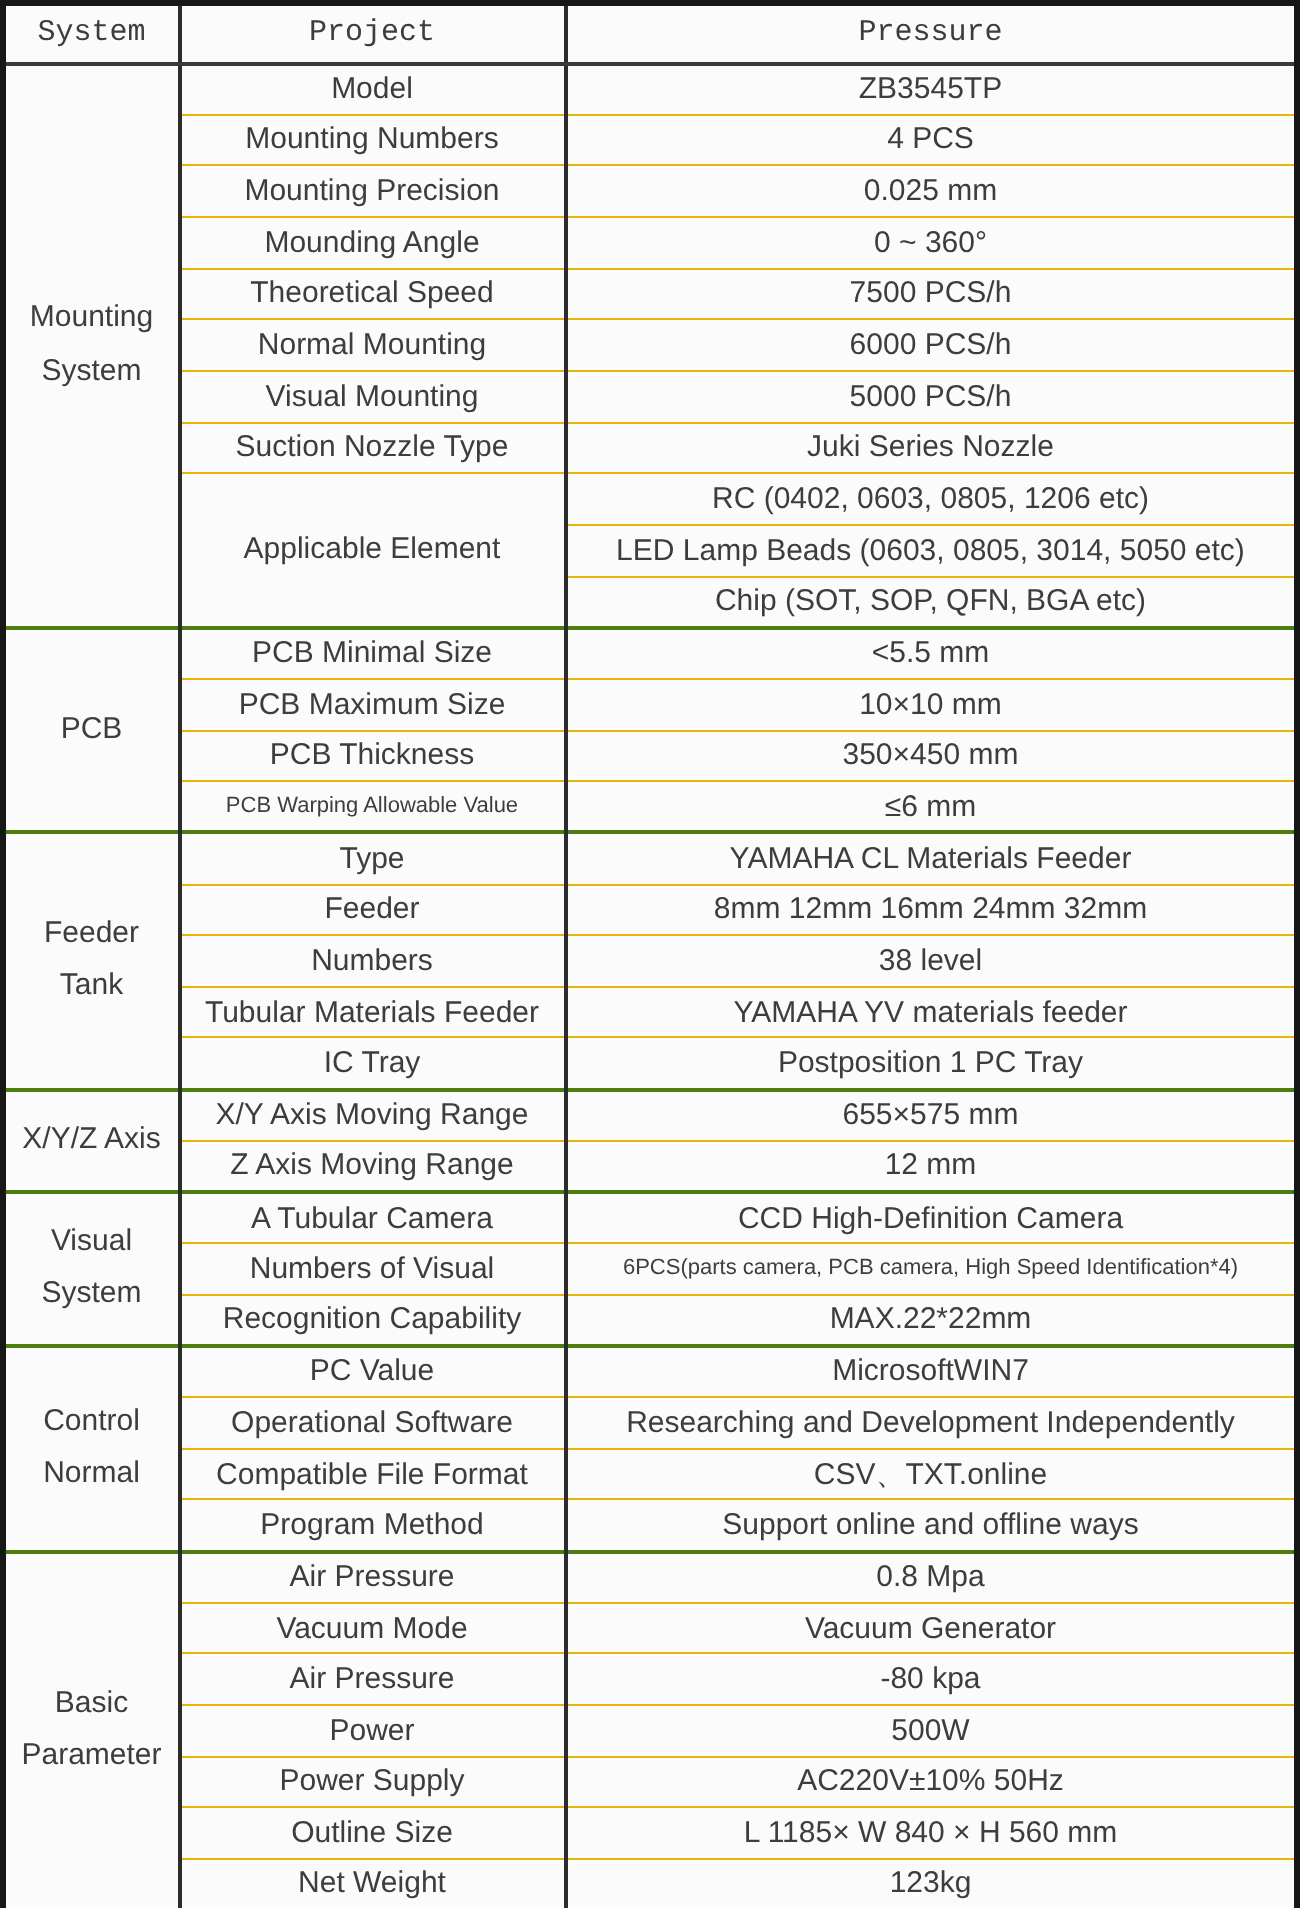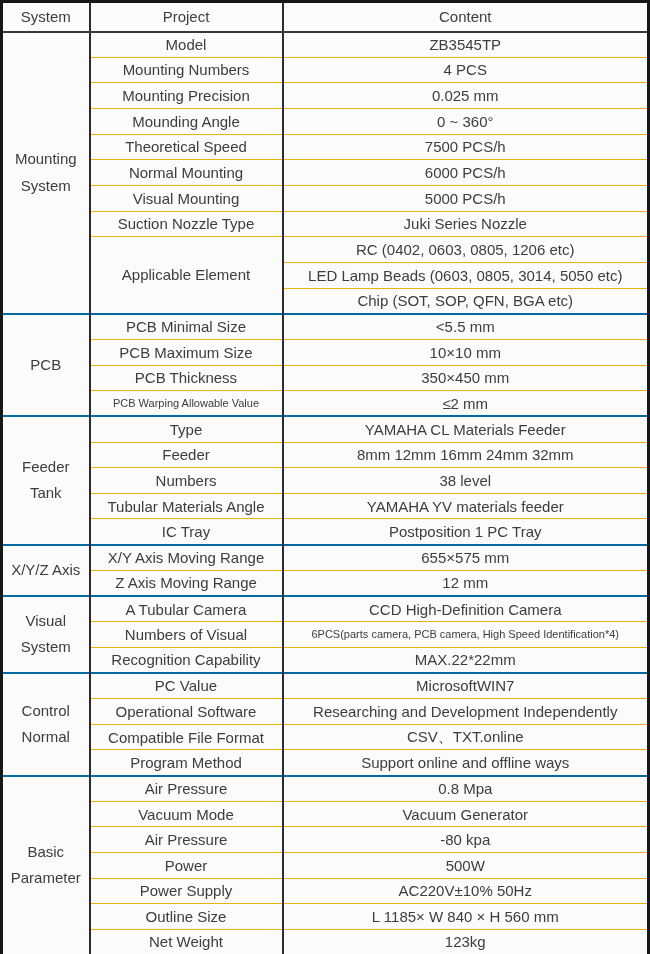--- a/index.html
+++ b/index.html
@@ -30,28 +30,29 @@
     text-align: center;
     vertical-align: middle;
     font-weight: 400;
     font-size: 15px;
     overflow: hidden;
   }
   thead tr { height: 30px; }
   tbody tr { height: 25.67px; }
   th {
     border-bottom: 2px solid #3a3a3a;
+    font-family: Liberation Mono, monospace;
   }
   th + th,
   td.proj-cell,
   td.content-cell {
     border-left: 2px solid #2c2c2c;
   }
   tr.section-start > td {
-    border-top: 2px solid #0369a1;
+    border-top: 2px solid #4d7c0f;
   }
   tr.row-inner > td {
     border-top: 1px solid #eab308;
   }
   td.sys-cell {
     white-space: normal;
     line-height: 1.75;
   }
   td.proj-cell,
   td.content-cell {
@@ -64,21 +65,21 @@
 <table class="spec">
   <colgroup>
     <col class="c-sys">
     <col class="c-proj">
     <col class="c-content">
   </colgroup>
   <thead>
     <tr>
       <th>System</th>
       <th>Project</th>
-      <th>Content</th>
+      <th>Pressure</th>
     </tr>
   </thead>
   <tbody>
       <tr class="section-start">
         <td class="sys-cell" rowspan="11">Mounting System</td>
         <td class="proj-cell">Model</td>
         <td class="content-cell">ZB3545TP</td>
       </tr>
       <tr class="row-inner">
         <td class="proj-cell">Mounting Numbers</td>
@@ -126,37 +127,37 @@
       <tr class="row-inner">
         <td class="proj-cell">PCB Maximum Size</td>
         <td class="content-cell">10×10 mm</td>
       </tr>
       <tr class="row-inner">
         <td class="proj-cell">PCB Thickness</td>
         <td class="content-cell">350×450 mm</td>
       </tr>
       <tr class="row-inner">
         <td class="proj-cell" style="font-size: 11px;">PCB Warping Allowable Value</td>
-        <td class="content-cell">≤2 mm</td>
+        <td class="content-cell">≤6 mm</td>
       </tr>
       <tr class="section-start">
         <td class="sys-cell" rowspan="5">Feeder Tank</td>
         <td class="proj-cell">Type</td>
         <td class="content-cell">YAMAHA CL Materials Feeder</td>
       </tr>
       <tr class="row-inner">
         <td class="proj-cell">Feeder</td>
         <td class="content-cell">8mm 12mm 16mm 24mm 32mm</td>
       </tr>
       <tr class="row-inner">
         <td class="proj-cell">Numbers</td>
         <td class="content-cell">38 level</td>
       </tr>
       <tr class="row-inner">
-        <td class="proj-cell">Tubular Materials Angle</td>
+        <td class="proj-cell">Tubular Materials Feeder</td>
         <td class="content-cell">YAMAHA YV materials feeder</td>
       </tr>
       <tr class="row-inner">
         <td class="proj-cell">IC Tray</td>
         <td class="content-cell">Postposition 1 PC Tray</td>
       </tr>
       <tr class="section-start">
         <td class="sys-cell" rowspan="2">X/Y/Z Axis</td>
         <td class="proj-cell">X/Y Axis Moving Range</td>
         <td class="content-cell">655×575 mm</td>

